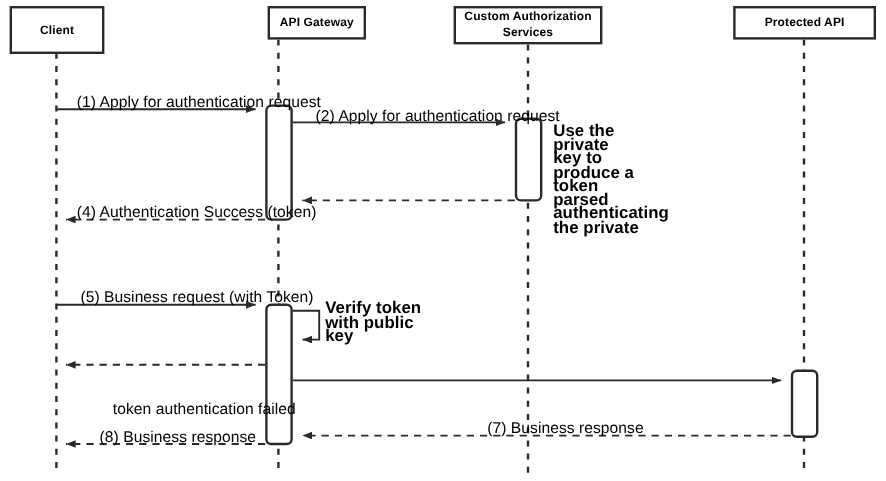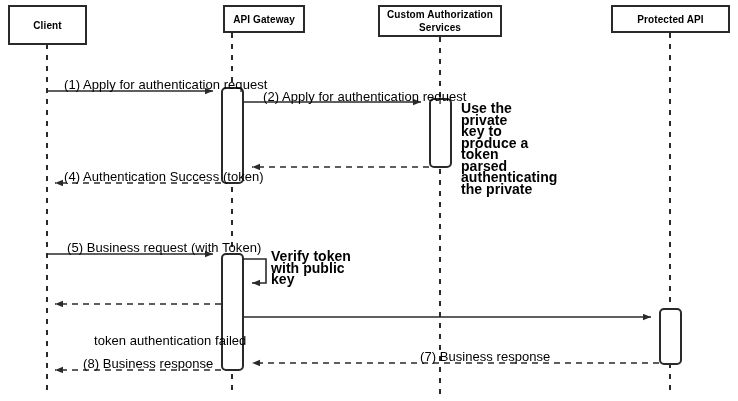--- a/index.html
+++ b/index.html
@@ -163,21 +163,21 @@
 
   <div class="msg-label" style="left:67px; top:240px;">(5) Business request (with Token)</div>
 
   <div class="note-text" style="left:271px; top:251px; width:80px;">
     <span>Verify token with public key</span>
   </div>
 
   <div class="msg-label" style="left:94px; top:290px;margin-top:43px;">token authentication failed</div>
 
 
-  <div class="msg-label" style="left:420px; top:349px;text-align:center;">(7) Business response</div>
+  <div class="msg-label" style="left:406px; top:349px;text-align:center;">(7) Business response</div>
 
   <div class="msg-label" style="left:83px; top:356px;">(8) Business response</div>
 
   <div class="note-text" style="left:461px; top:103px; width:76px;">
     <div>Use the private</div>
     <div>key to produce a</div>
     <div>token parsed</div>
     <div>authenticating</div>
     <div>the private</div>
   </div>

